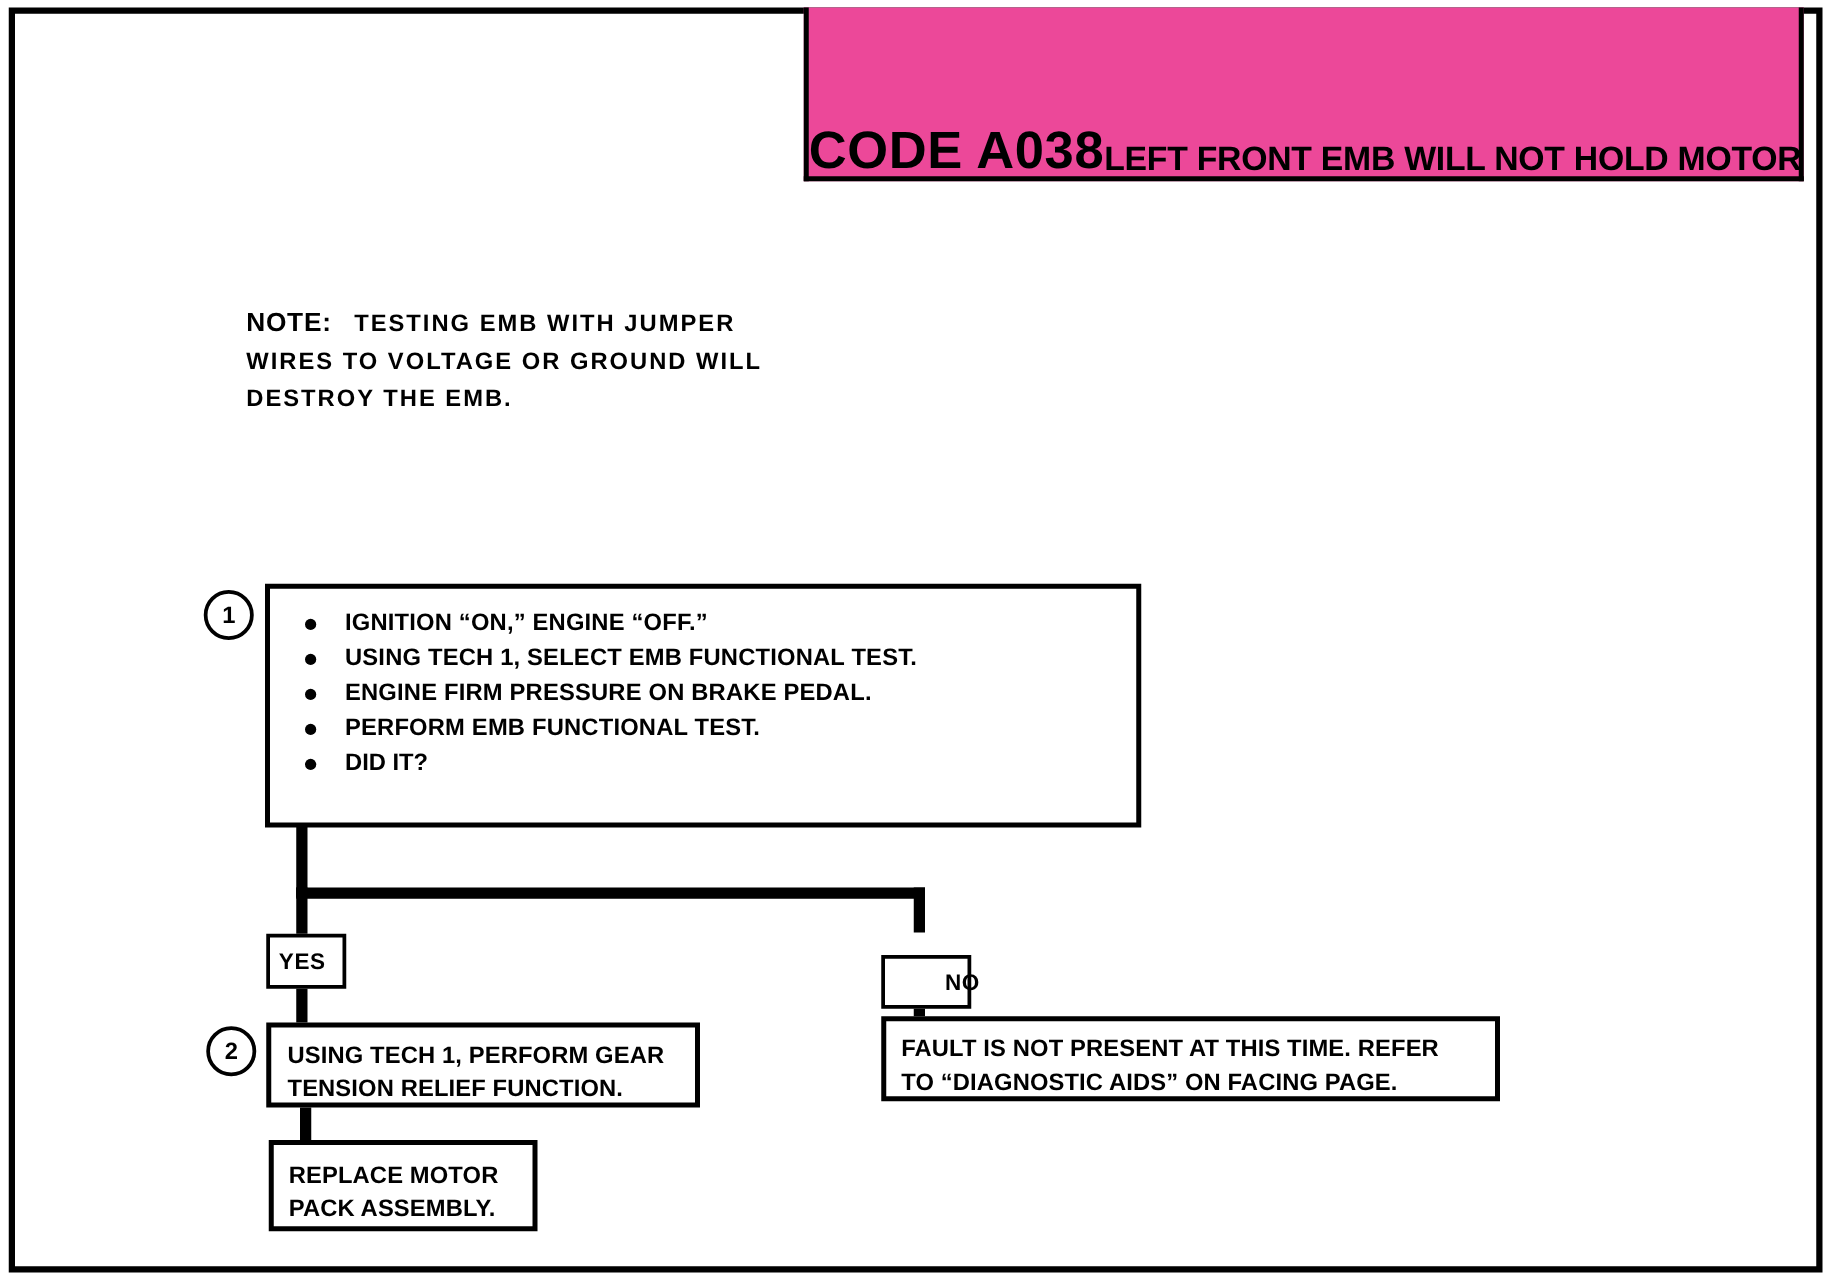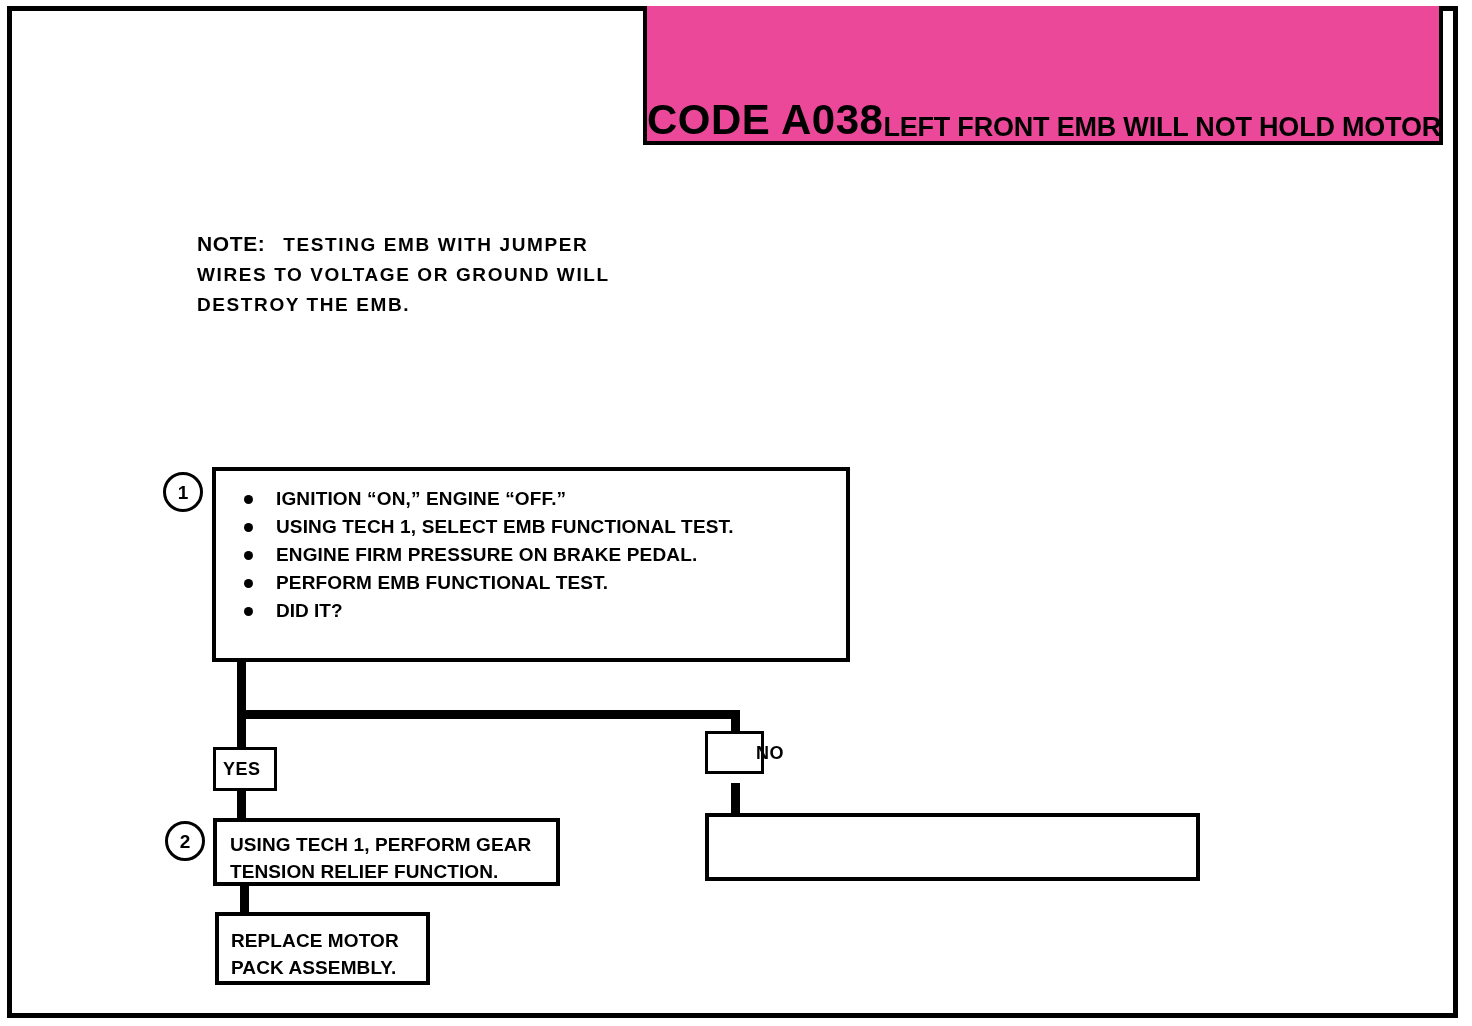--- a/index.html
+++ b/index.html
@@ -60,21 +60,21 @@
     letter-spacing: -0.2px;
     line-height: 1.0;
     margin-top: 16px;
     white-space: nowrap;
   }
 
   
   .note-block {
     position: absolute;
     left: 197px;
-    top: 229px;
+    top: 244px;
     width: 520px;
   }
   .note-line {
     font-size: 19px;
     font-weight: bold;
     letter-spacing: 1.6px;
     line-height: 30px;
     white-space: nowrap;
   }
   .note-label {
@@ -96,21 +96,21 @@
     font-weight: bold;
     letter-spacing: 0.1px;
     line-height: 27px;
     white-space: nowrap;
   }
 
   
   #box-step1 {
     left: 212px;
     top: 467px;
-    width: 638px;
+    width: 701px;
     height: 195px;
     padding: 14px 0 0 22px;
   }
   .bullet-list {
     list-style: none;
     margin: 0;
     padding: 0;
   }
   .bullet-item {
     position: relative;
@@ -183,22 +183,22 @@
     line-height: 1;
   }
   #branch-yes {
     left: 213px;
     top: 747px;
     width: 64px;
     height: 44px;
   }
   #branch-no {
     left: 705px;
-    top: 731px;
-    width: 59px;
+    top: 764px;
+    width: 72px;
     height: 43px;
     padding-left: 48px;
   }
 
   
   .step-circle {
     position: absolute;
     width: 40px;
     height: 40px;
     border: 3px solid #000;
@@ -310,15 +310,17 @@
     <div class="fbox-text">USING TECH 1, PERFORM GEAR</div>
     <div class="fbox-text">TENSION RELIEF FUNCTION.</div>
   </div>
 
   <div class="fbox" id="box-replace">
     <div class="fbox-text">REPLACE MOTOR</div>
     <div class="fbox-text">PACK ASSEMBLY.</div>
   </div>
 
   <div class="fbox" id="box-noresult">
+    <div class="fbox-text">FAULT IS NOT PRESENT AT THIS TIME.  REFER</div>
+    <div class="fbox-text">TO “DIAGNOSTIC AIDS” ON FACING PAGE.</div>
   </div>
 
 </div>
 
 </body></html>

